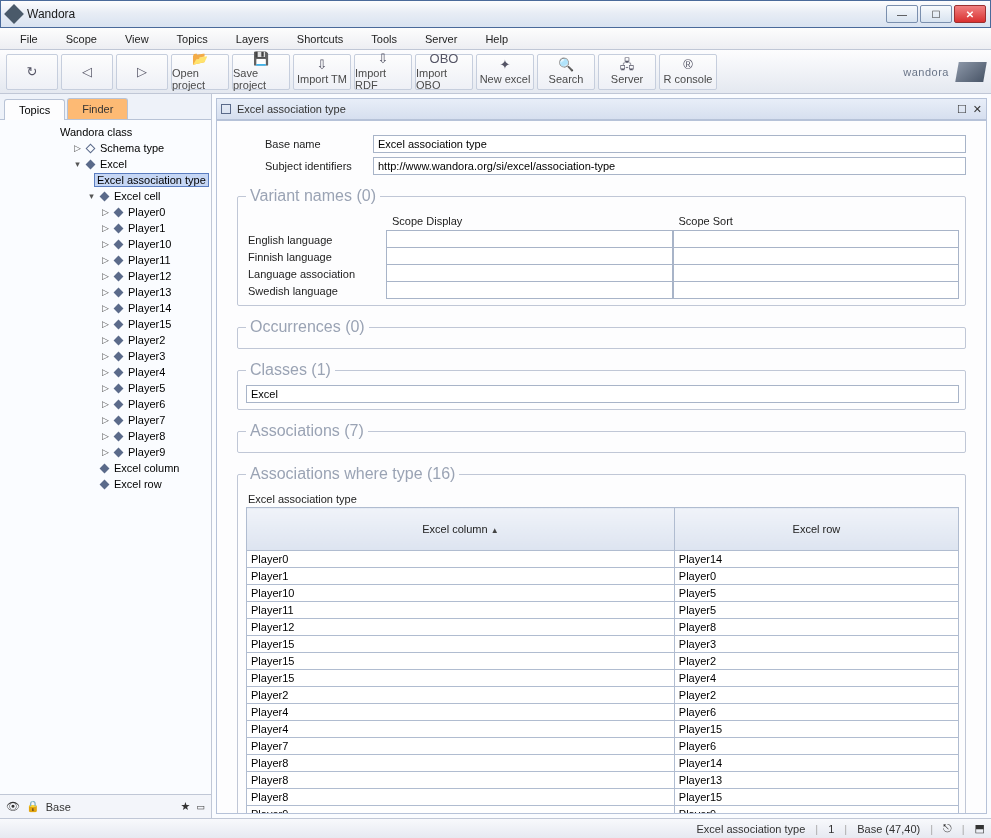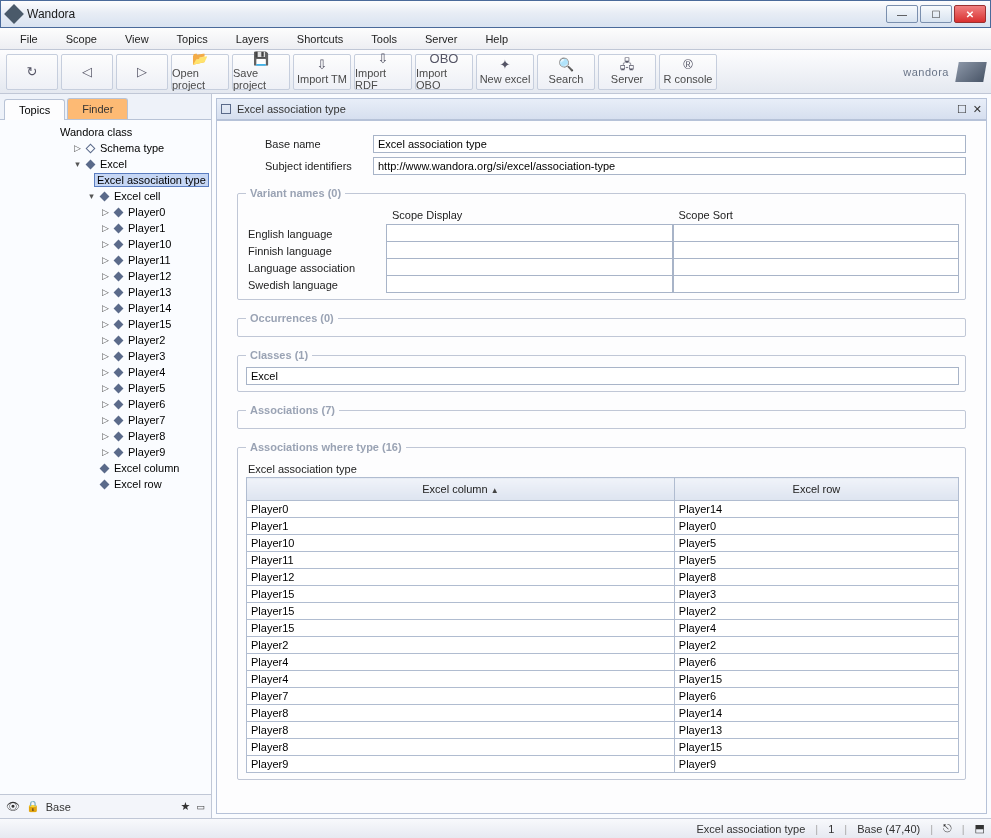--- a/index.html
+++ b/index.html
@@ -48,29 +48,29 @@
 
 .content { flex:1; display:flex; flex-direction:column; background:#fafcff; }
 .panel-header{ height:22px; background:linear-gradient(#e8eef8,#d6dfef); border:1px solid #b6c2d8; margin:4px 4px 0 4px; display:flex; align-items:center; padding:0 4px; gap:6px; color:#333;}
 .panel-header .sq{width:10px;height:10px;border:1px solid #5a6a8a;}
 .panel-header .phspacer{flex:1;}
 .panel-body{ flex:1; overflow:auto; border:1px solid #b6c2d8; margin:0 4px 4px 4px; padding:14px 20px 10px 20px; background:#fdfdfe;}
 .formrow{ display:flex; align-items:center; margin-bottom:4px;padding-left:28px;}
 .formrow .lbl{ width:108px; color:#222;}
 .formrow .fld{ flex:1; height:18px; border:1px solid #a8b4c8; background:#fff; padding:2px 4px; color:#000;}
 fieldset{ border:1px solid #c0c7d6; border-radius:2px; margin-top:12px; padding:6px 6px 6px 8px;}
-fieldset legend{ color:#9aa3b4; padding:0 4px; font-size:11px;font-weight:bold;}
+fieldset legend{ color:#9aa3b4; padding:0 4px; font-size:16px;}
 .variant-grid{ display:grid; grid-template-columns:140px 1fr 1fr; gap:0;}
 .variant-grid .hdr{ color:#222; padding:4px 6px;}
 .variant-grid .vlabel{ padding:2px 2px; color:#222; display:flex; align-items:center;}
 .variant-grid .vcell{ height:18px; border:1px solid #a8b4c8; background:#fff; margin:0; margin-top:-1px;}
 .class-box{ border:1px solid #a8b4c8; background:#fff; padding:2px 4px; color:#000;}
 .assoc-header{ color:#222; margin:4px 0 0 2px;}
 table.assoc{ width:100%; border-collapse:collapse; margin-top:2px;}
-table.assoc th{ background:linear-gradient(#f0f3f9,#dde4f0); border:1px solid #b0bcd0; padding:5px 4px; color:#222; font-weight:normal; text-align:center;}
+table.assoc th{ background:linear-gradient(#f0f3f9,#dde4f0); border:1px solid #b0bcd0; padding:15px 4px; color:#222; font-weight:normal; text-align:center;}
 table.assoc td{ border:1px solid #b0bcd0; padding:2px 4px; color:#000; background:#fff;}
 .sort-arrow{font-size:8px; color:#444; margin-left:3px;}
 
 
 .statusbar{ height:20px; background:linear-gradient(#f8f9fc,#e6e9f1); border-top:1px solid #c0c7d6; display:flex; align-items:center; padding:0 6px; gap:10px; color:#333;}
 .statusbar .sp{flex:1;}
 .statusbar .sep{color:#aaa;}
 </style>
 </head>
 <body>

